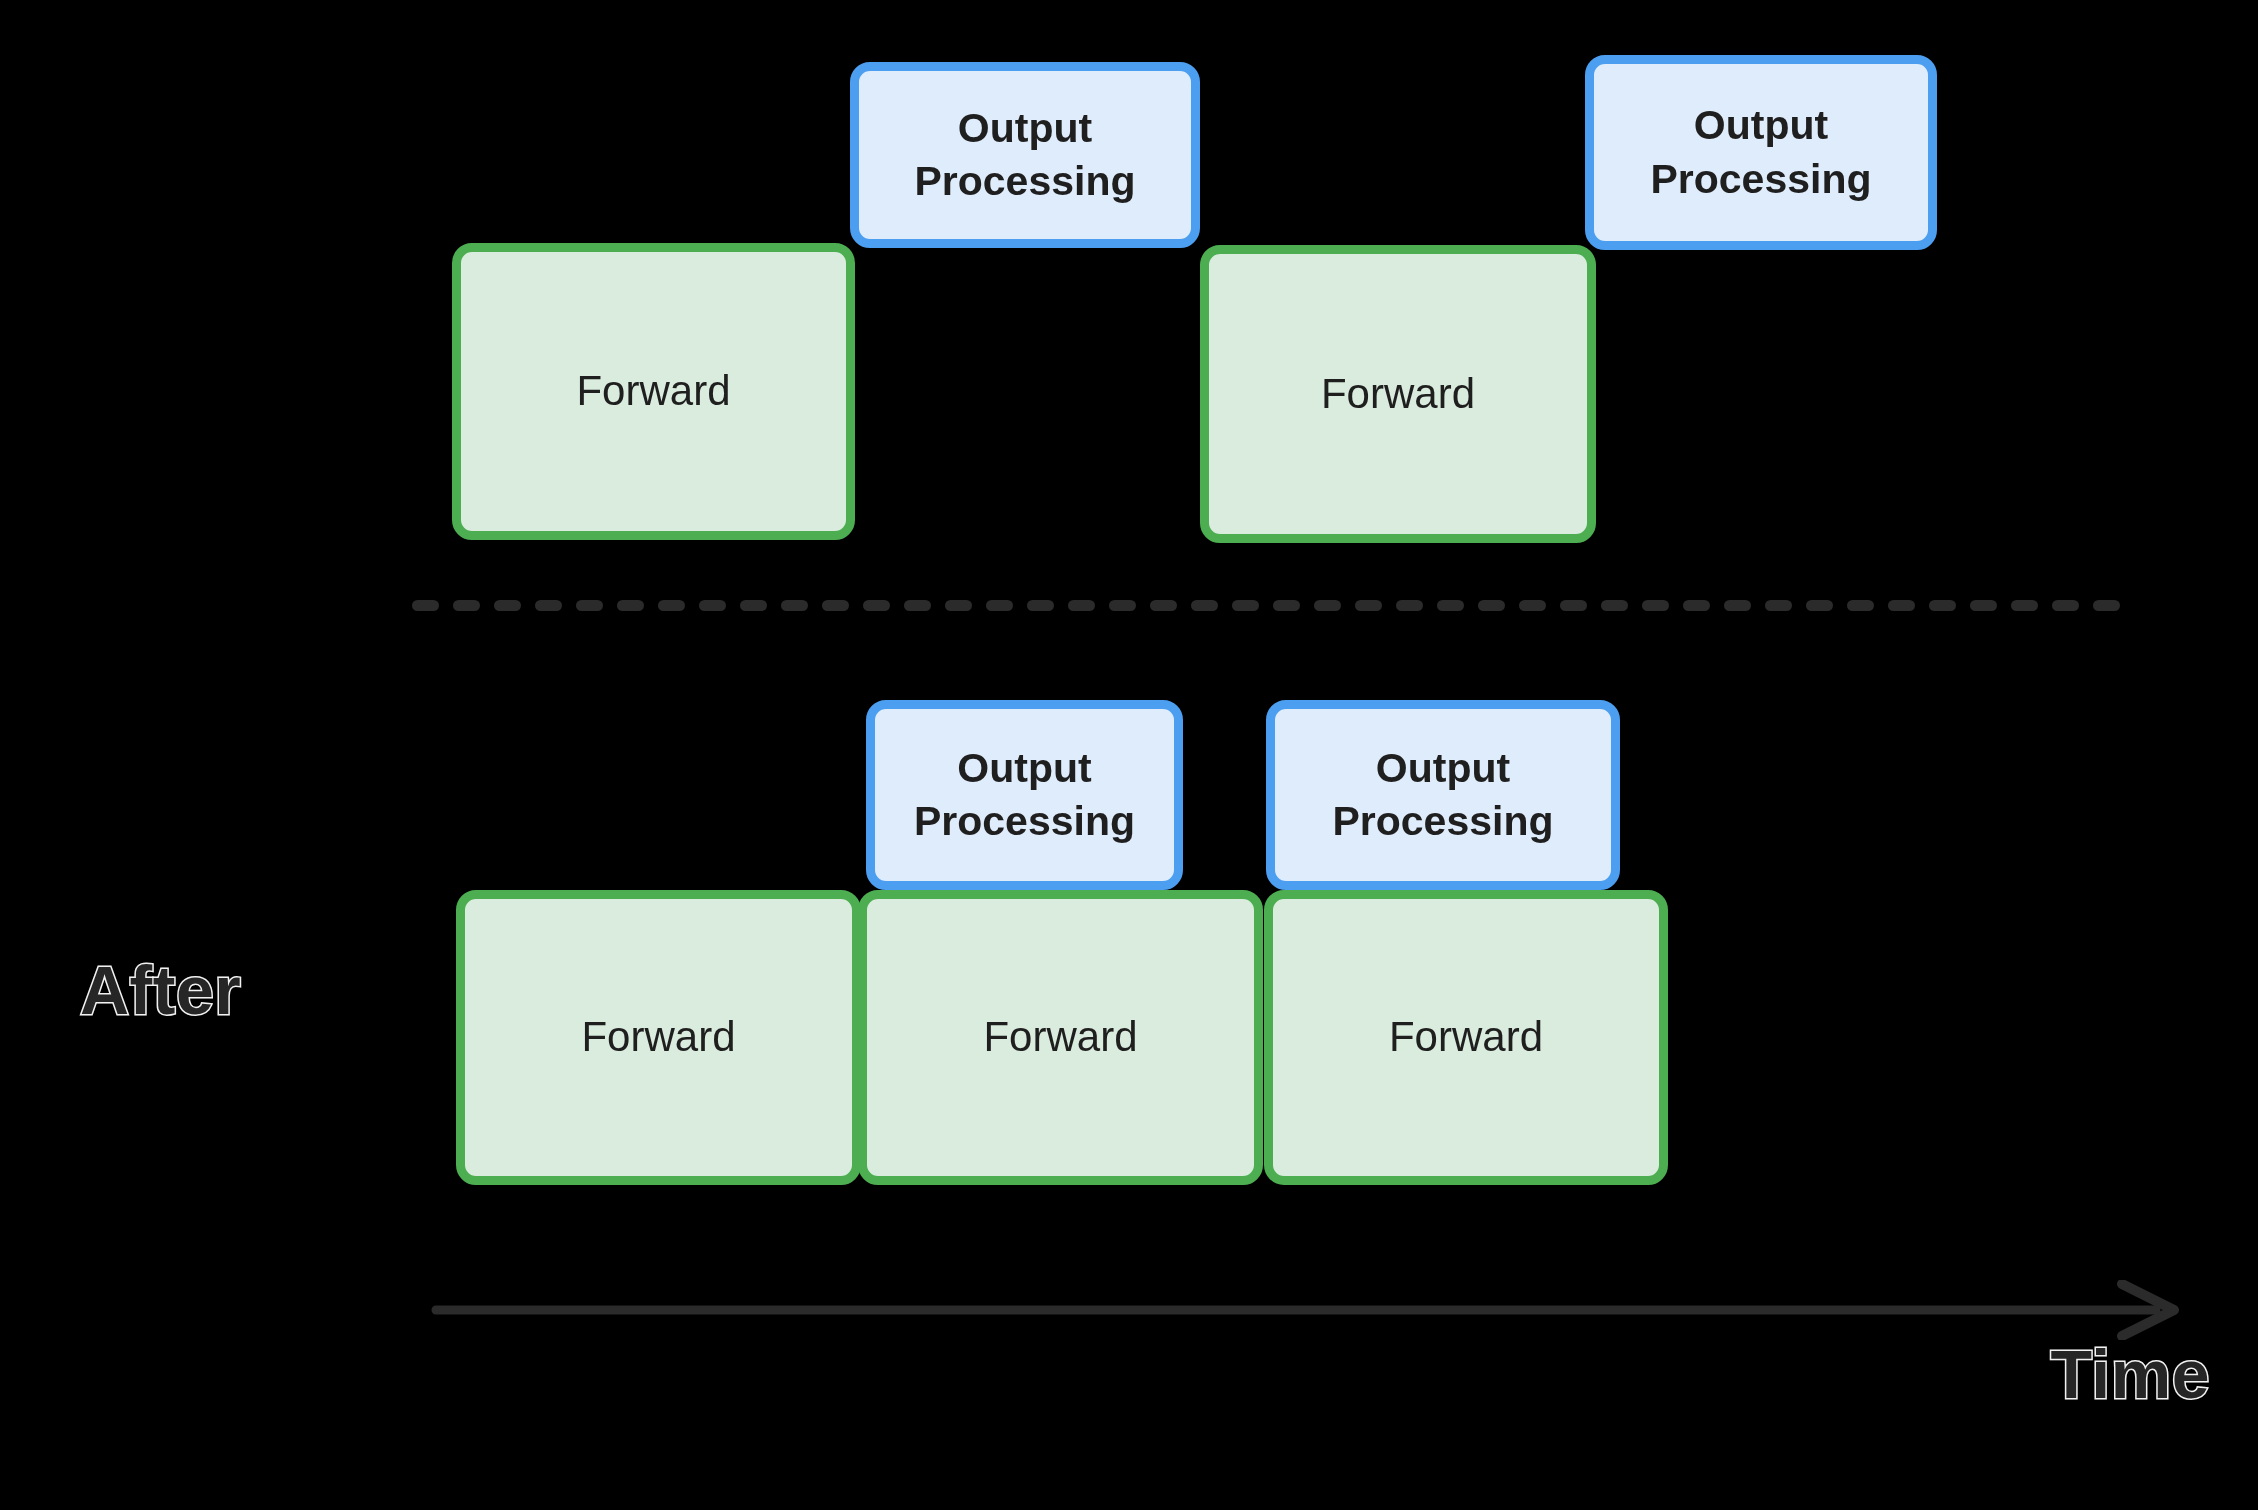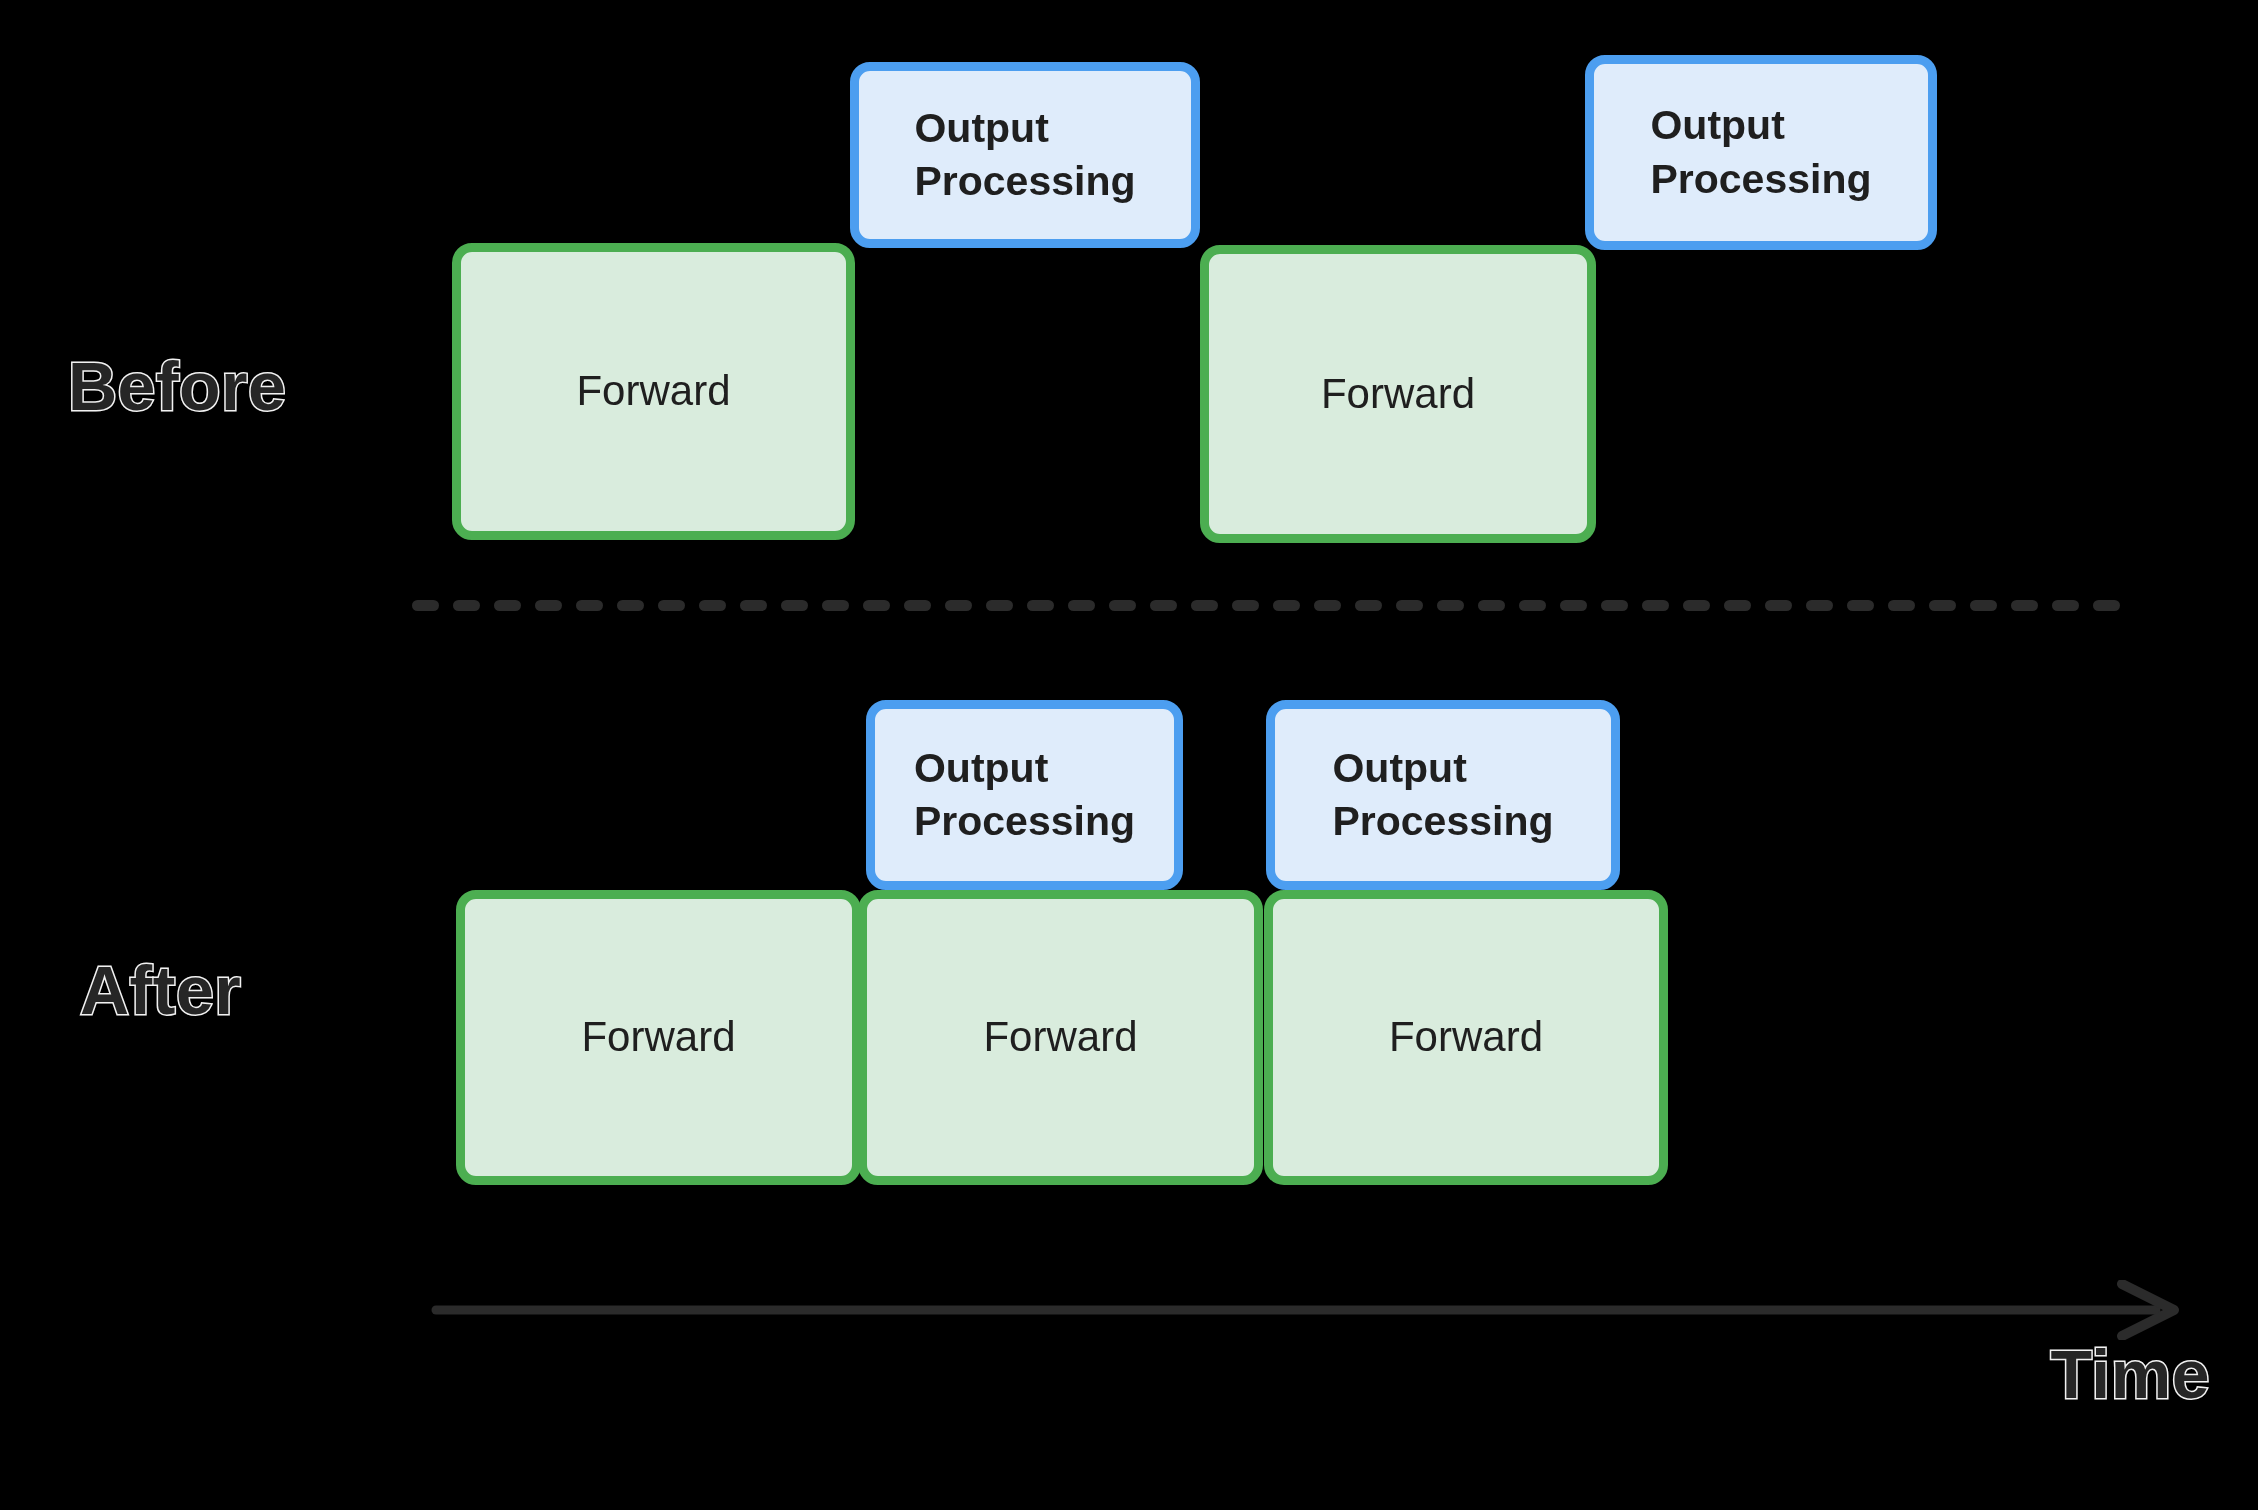--- a/index.html
+++ b/index.html
@@ -50,20 +50,21 @@
     user-select: none;
   }
 
   
   .box {
     position: absolute;
     box-sizing: border-box;
     display: flex;
     align-items: center;
     justify-content: center;
+    text-align: center;
     border-radius: 20px;
     white-space: pre-line;
     user-select: none;
   }
 
   .box-forward {
     background: #d9ecdd;
     border: 9px solid #4cae51;
     color: #1f1f1f;
     font-size: 42px;
@@ -105,21 +106,20 @@
     width: 1760px;
     height: 60px;
   }
   #time-axis svg { display: block; }
 </style>
 </head>
 <body>
 
 <div id="stage">
 
-  <div class="row-label" id="label-before">Before</div>
 
   <div class="box box-output" style="left:850px; top:62px; width:350px; height:186px;">Output
 Processing</div>
 
   <div class="box box-output" style="left:1585px; top:55px; width:352px; height:195px;">Output
 Processing</div>
 
   <div class="box box-forward" style="left:452px; top:243px; width:403px; height:297px;">Forward</div>
 
   <div class="box box-forward" style="left:1200px; top:245px; width:396px; height:298px;">Forward</div>

